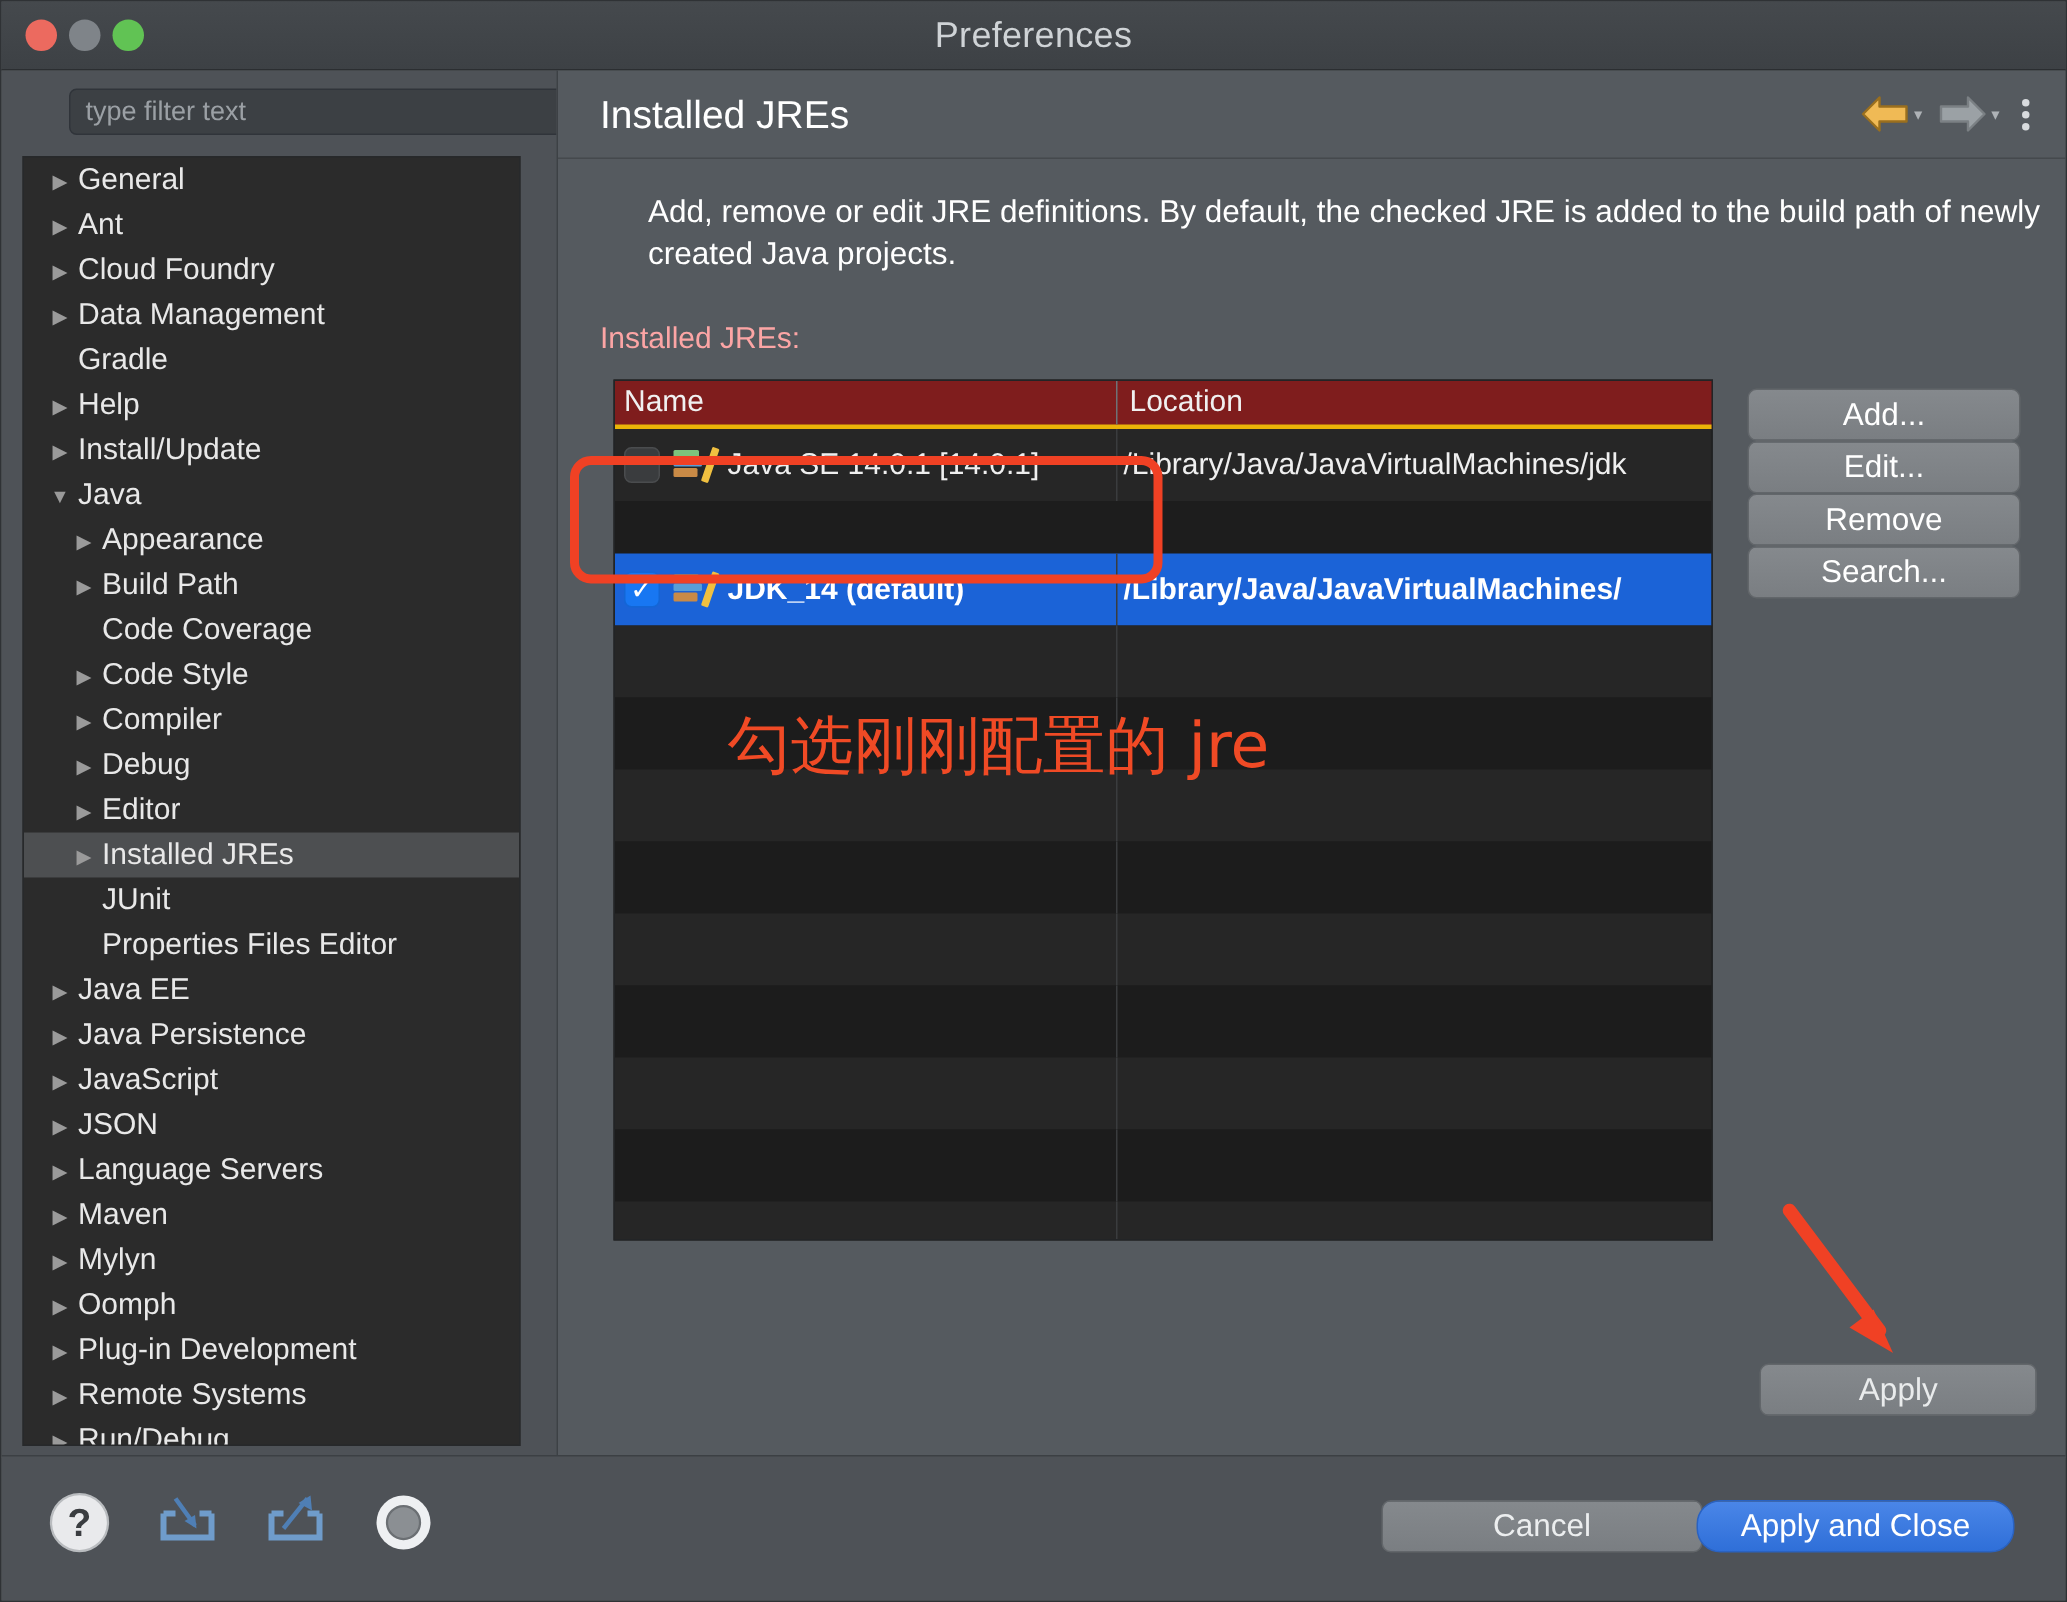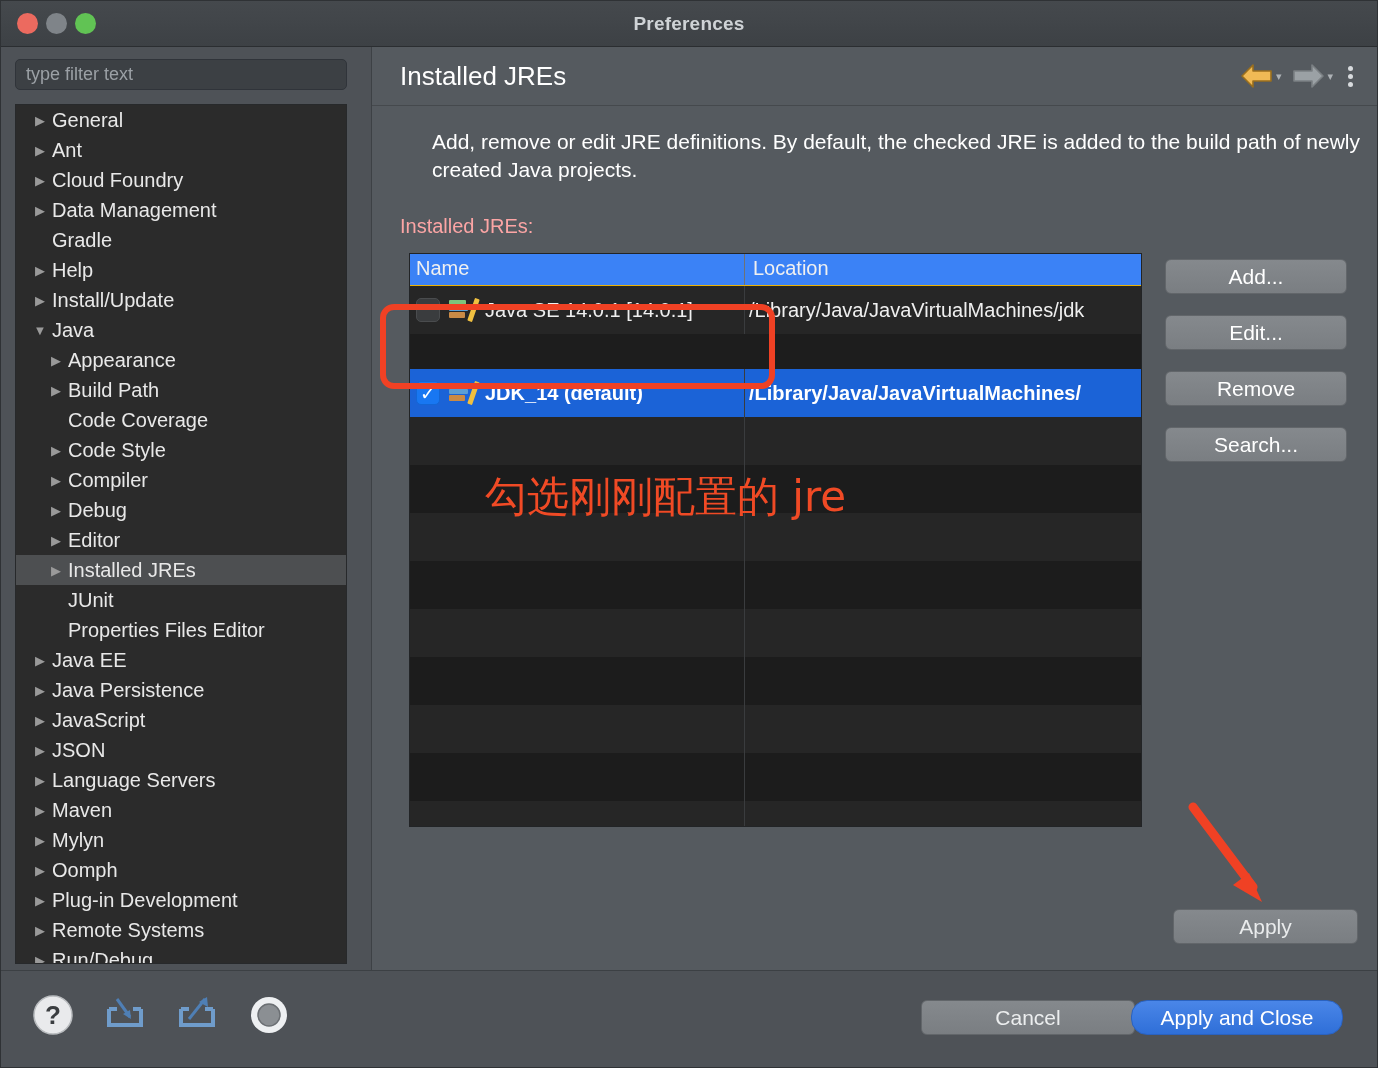--- a/index.html
+++ b/index.html
@@ -23,35 +23,36 @@
     border-bottom: 1px solid #2b2e31;
     display: flex; align-items: center;
   }
   .traffic { position: absolute; left: 16px; top: 12px; display: flex; gap: 8px; }
   .dot { width: 21px; height: 21px; border-radius: 50%; }
   .dot.close { background: #ec6a5f; }
   .dot.min   { background: #7f8489; }
   .dot.max   { background: #61c354; }
   .title {
     width: 100%; text-align: center;
-    font-size: 19px; color: #cfd3d6; letter-spacing: .2px; font-weight: bold;
+    font-size: 24px; color: #cfd3d6; letter-spacing: .2px;
   }
 
   
   .sidebar {
     position: absolute; left: 0; top: 46px; width: 370px; height: 925px;
     background: #4e5257;
     padding: 12px 14px 0 14px;
   }
   .filter-input {
     width: 332px; height: 31px;
     background: #3c4044; border: 1px solid #30343a; border-radius: 5px;
     color: #9ba0a5; font-size: 18px;
     padding: 0 10px; line-height: 29px;
     margin-bottom: 10px;
+    margin-left: 31px;
   }
   .tree {
     position: absolute; left: 14px; top: 57px;
     width: 332px; height: 860px;
     background: #2b2b2b;
     border: 1px solid #27292b;
     overflow: hidden;
   }
   .tree-item {
     height: 30px; display: flex; align-items: center;
@@ -100,22 +101,22 @@
   }
   .list-label { font-size: 20px; color: #fca5a5; margin-top: 32px; }
 
   
   .table-wrap {
     position: absolute; left: 408px; top: 252px;
     width: 733px; height: 574px;
     background: #1d1d1d; border: 1px solid #222426;
   }
   .tbl-head {
-    display: flex; height: 32px; background: #3b82f6;
-    border-bottom: 1px solid #eab308;
+    display: flex; height: 32px; background: #7f1d1d;
+    border-bottom: 3px solid #eab308;
   }
   .th { font-size: 20px; color: #f0f0f0; padding: 3px 0 0 6px; }
   .th.name { width: 335px; border-right: 1px solid #6e7276; }
   .th.loc  { flex: 1; padding-left: 8px; }
 
   .tbl-body { position: relative; height: 540px; overflow: hidden; }
   .row {
     display: flex; height: 48px; position: relative;
   }
   .row.odd  { background: #262626; }
@@ -149,21 +150,21 @@
     position: absolute; right: 2px; top: 1px; width: 5px; height: 24px;
     background: #f0c040; transform: rotate(19deg); border-radius: 1px;
   }
   .nm { font-size: 20px; color: #efefef; white-space: nowrap; }
   .row.selected .nm, .row.selected .lc { color: #ffffff; font-weight: bold; }
   .lc { font-size: 20px; color: #efefef; white-space: nowrap; }
 
   
   .side-btns {
     position: absolute; left: 1164px; top: 258px; width: 182px;
-    display: flex; flex-direction: column; gap: 21px;
+    display: flex; flex-direction: column; 
   }
   .btn {
     height: 35px; border-radius: 6px;
     background: linear-gradient(#85898d, #7a7e82);
     border: 1px solid #62666a;
     color: #ffffff; font-size: 21px;
     display: flex; align-items: center; justify-content: center;
   }
   .apply-btn {
     position: absolute; left: 1172px; top: 908px; width: 185px; height: 35px;

